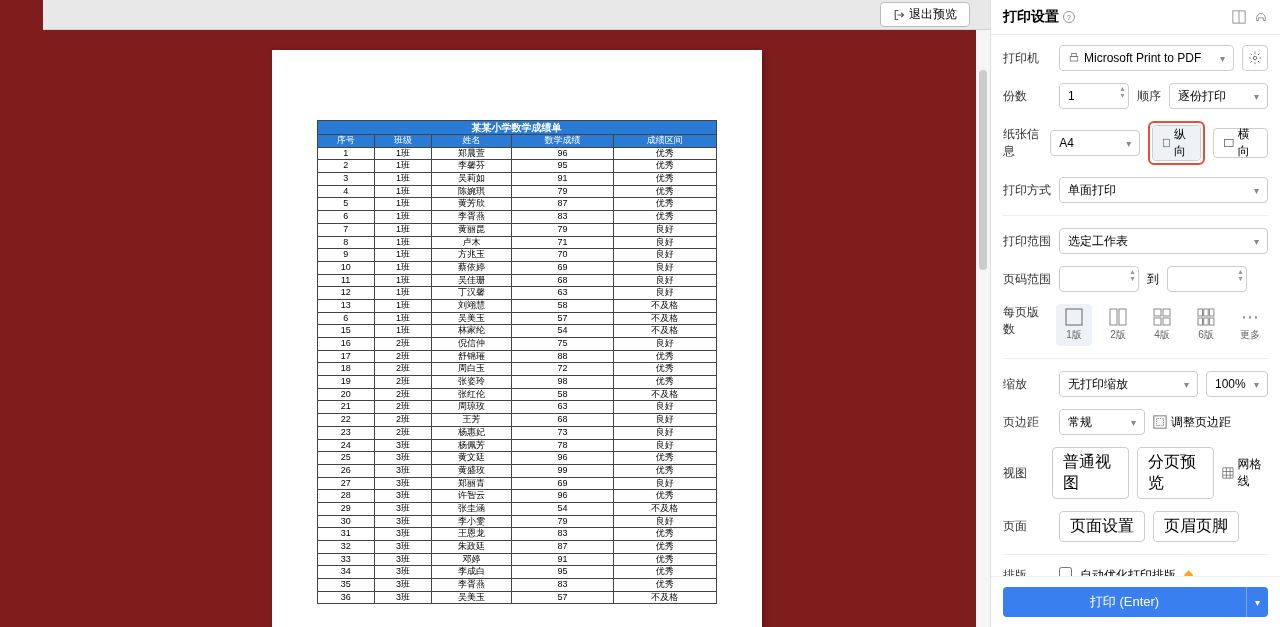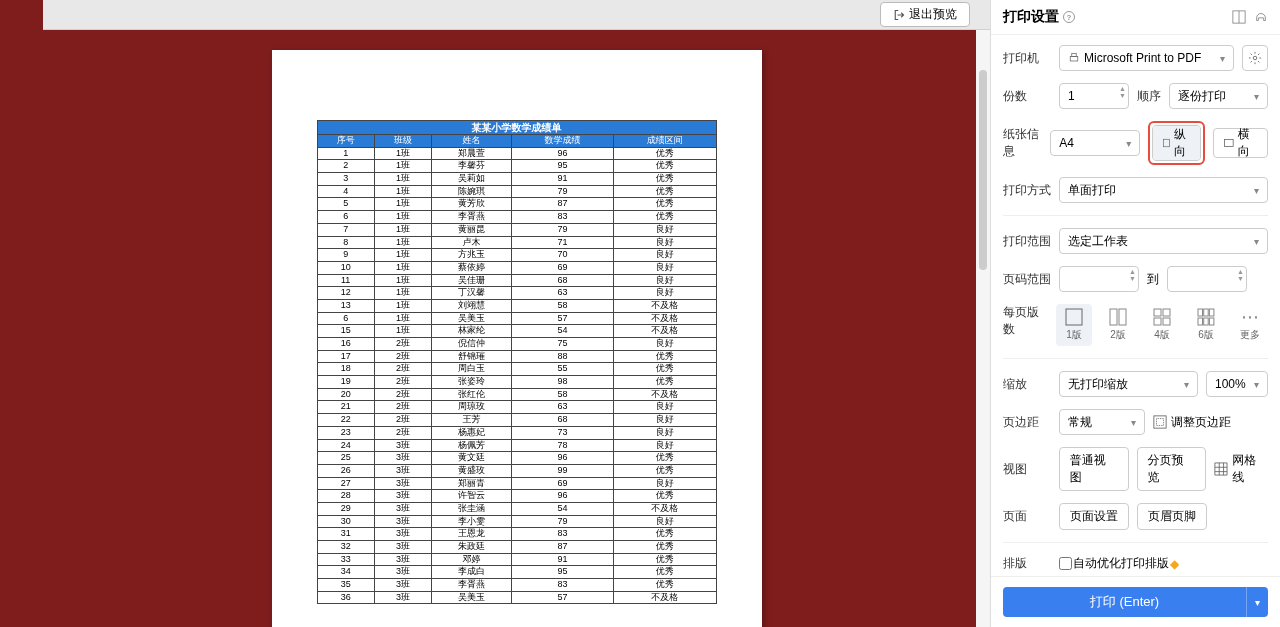--- a/index.html
+++ b/index.html
@@ -29,21 +29,21 @@
 .numbox .spin { position:absolute; right:2px; top:1px; display:flex; flex-direction:column; font-size:7px; color:#999; line-height:1; }
 .orient-group { display:flex; border:1px solid #ccc; border-radius:4px; overflow:hidden; height:36px; }
 .orient-btn { display:flex; align-items:center; gap:4px; padding:0 10px; font-size:12px; background:#fff; cursor:pointer; }
 .orient-btn.active { background:#eef2f6; }
 .orient-highlight { border:2px solid #e74c3c; border-radius:6px; padding:2px; display:inline-flex; }
 .divider { height:1px; background:#eee; margin:6px 0 12px; }
 .tile-group { display:flex; gap:8px; }
 .tile { width:36px; display:flex; flex-direction:column; align-items:center; gap:2px; padding:4px 2px; border-radius:4px; cursor:pointer; font-size:10px; color:#666; }
 .tile.active { background:#eef2f6; }
 .tile svg { width:18px; height:18px; }
-.btn-chip { border:1px solid #ccc; border-radius:4px; padding:4px 10px; font-size:12px; background:#fff; cursor:pointer; }
+.btn-chip { border:1px solid #ccc; border-radius:4px; padding:4px 10px; font-size:16px; background:#fff; cursor:pointer; }
 .print-bar { padding:10px 12px; border-top:1px solid #eee; display:flex; gap:0; }
 .print-btn { flex:1; background:#3a7ff0; color:#fff; border:none; height:30px; border-radius:4px 0 0 4px; font-size:13px; cursor:pointer; }
 .print-drop { width:22px; background:#3a7ff0; color:#fff; border:none; border-left:1px solid rgba(255,255,255,.3); border-radius:0 4px 4px 0; font-size:10px; cursor:pointer; }
 .circle-q { width:12px; height:12px; border:1px solid #999; border-radius:50%; display:inline-flex; align-items:center; justify-content:center; font-size:8px; color:#999; }
 .scrollbar-stub { position:absolute; right:0; top:0; width:14px; bottom:0; background:#f5f5f5; }
 .scrollbar-stub::before { content:""; position:absolute; left:3px; right:3px; top:40px; height:200px; background:#ccc; border-radius:4px; }
 </style>
 </head>
 <body>
 
@@ -189,21 +189,21 @@
                 <td>17</td>
                 <td>2班</td>
                 <td>舒锦璀</td>
                 <td>88</td>
                 <td>优秀</td>
               </tr>
               <tr>
                 <td>18</td>
                 <td>2班</td>
                 <td>周白玉</td>
-                <td>55</td>
+                <td>72</td>
                 <td>优秀</td>
               </tr>
               <tr>
                 <td>19</td>
                 <td>2班</td>
                 <td>张姿玲</td>
                 <td>98</td>
                 <td>优秀</td>
               </tr>
               <tr>
@@ -532,21 +532,21 @@
       <div class="row">
         <div class="lbl">页面</div>
         <div class="btn-chip">页面设置</div>
         <div class="btn-chip">页眉页脚</div>
       </div>
 
       <div class="divider"></div>
 
       <div class="row">
         <div class="lbl">排版</div>
-        <label style="display:flex;align-items:center;gap:1px;">
+        <label style="display:flex;align-items:flex-start;gap:8px;">
           <input type="checkbox" style="">
           <span>自动优化打印排版</span>
           <span style="color:#f5a623;">◆</span>
         </label>
       </div>
     </div>
 
     <div class="print-bar">
       <button class="print-btn">打印 (Enter)</button>
       <button class="print-drop">▾</button>

